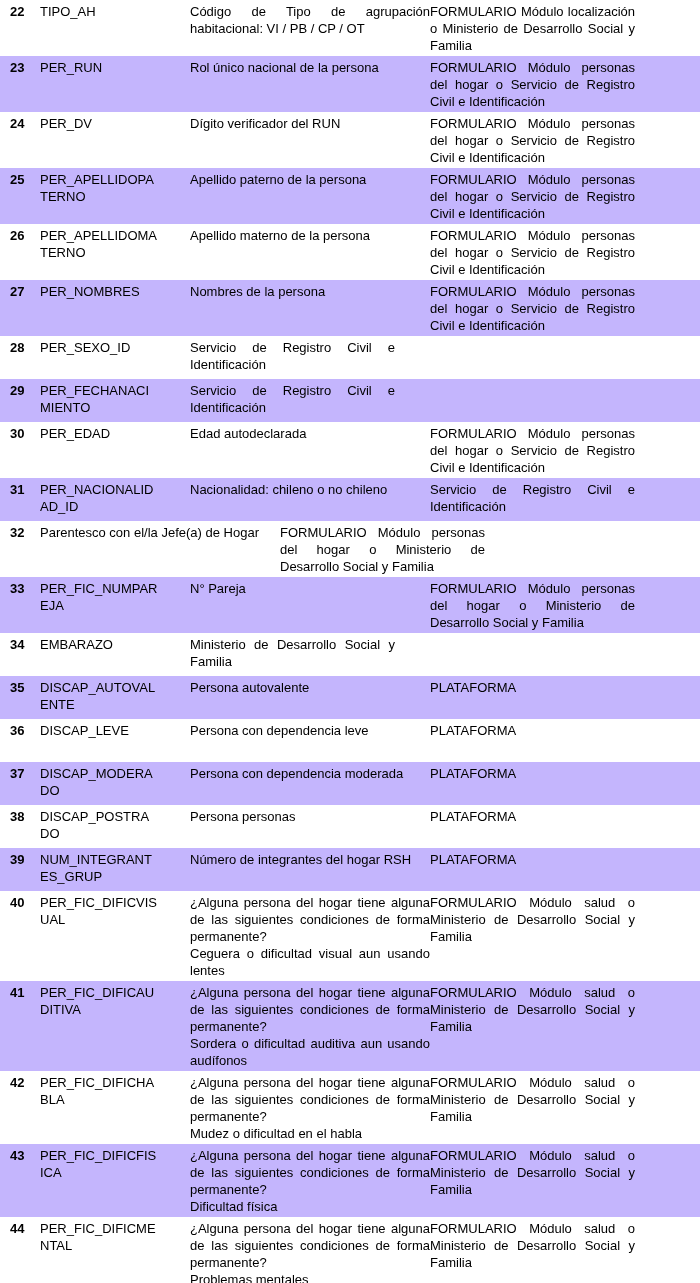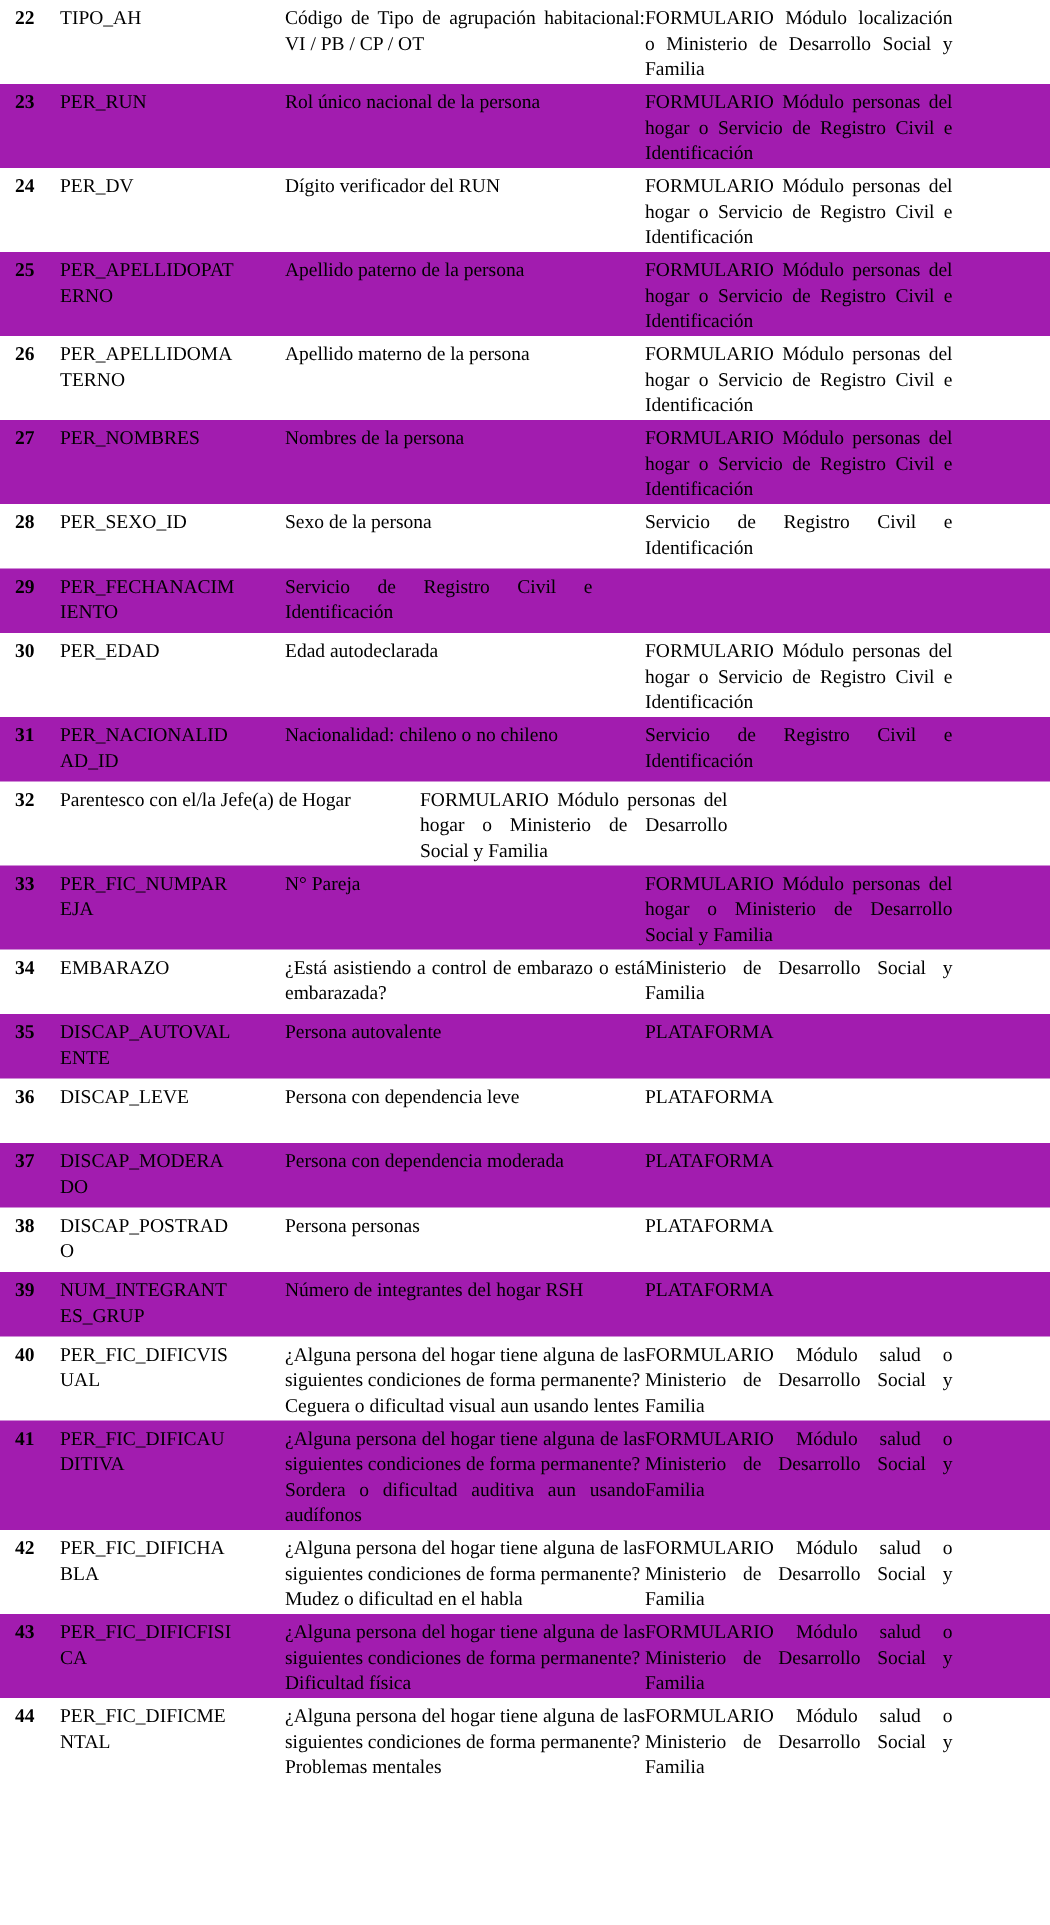--- a/index.html
+++ b/index.html
@@ -5,37 +5,37 @@
   html, body {
     margin: 0;
     padding: 0;
     background: #ffffff;
   }
   .page {
     width: 700px;
     height: 1283px;
     background: #ffffff;
     overflow: hidden;
-    font-family: Liberation Serif, serif;
+    font-family: Liberation Sans, sans-serif;
     font-size: 13px;
     line-height: 17px;
     color: #000000;
   }
   .table {
     width: 700px;
   }
   .row {
     display: flex;
     align-items: flex-start;
     box-sizing: border-box;
     min-height: 43px;
     padding: 3px 0 2px 0;
   }
   .row.shaded {
-    background: #a21caf;
+    background: #c4b5fd;
   }
   .cell {
     box-sizing: border-box;
   }
   .num {
     flex: 0 0 30px;
     margin-left: 10px;
     font-weight: bold;
   }
   .name {
@@ -90,21 +90,20 @@
   </div>
       <div class="row shaded">
     <div class="cell num">27</div>
     <div class="cell name">PER_NOMBRES</div>
     <div class="cell desc">Nombres de la persona</div>
     <div class="cell src">FORMULARIO Módulo personas del hogar o Servicio de Registro Civil e Identificación</div>
   </div>
       <div class="row">
     <div class="cell num">28</div>
     <div class="cell name">PER_SEXO_ID</div>
-    <div class="cell desc">Sexo de la persona</div>
     <div class="cell src">Servicio de Registro Civil e Identificación</div>
   </div>
       <div class="row shaded">
     <div class="cell num">29</div>
     <div class="cell name">PER_FECHANACIMIENTO</div>
     <div class="cell src">Servicio de Registro Civil e Identificación</div>
   </div>
       <div class="row">
     <div class="cell num">30</div>
     <div class="cell name">PER_EDAD</div>
@@ -124,21 +123,20 @@
   </div>
       <div class="row shaded">
     <div class="cell num">33</div>
     <div class="cell name">PER_FIC_NUMPAREJA</div>
     <div class="cell desc">N° Pareja</div>
     <div class="cell src">FORMULARIO Módulo personas del hogar o Ministerio de Desarrollo Social y Familia</div>
   </div>
       <div class="row">
     <div class="cell num">34</div>
     <div class="cell name">EMBARAZO</div>
-    <div class="cell desc">¿Está asistiendo a control de embarazo o está embarazada?</div>
     <div class="cell src">Ministerio de Desarrollo Social y Familia</div>
   </div>
       <div class="row shaded">
     <div class="cell num">35</div>
     <div class="cell name">DISCAP_AUTOVALENTE</div>
     <div class="cell desc">Persona autovalente</div>
     <div class="cell src">PLATAFORMA</div>
   </div>
       <div class="row">
     <div class="cell num">36</div>

